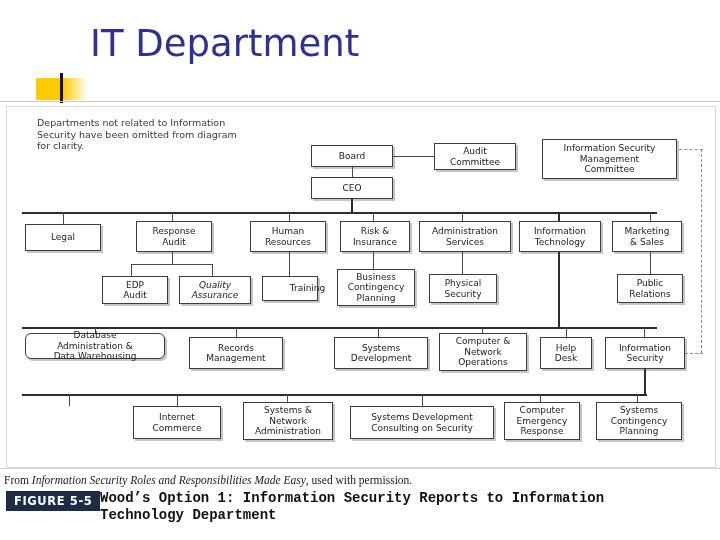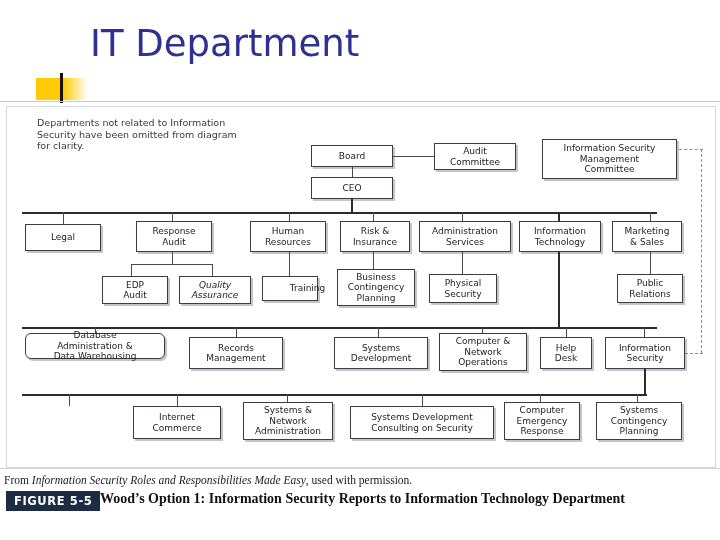--- a/index.html
+++ b/index.html
@@ -98,21 +98,21 @@
     position:absolute;left:6px;top:491px;
     background:#1d2b44;color:#ffffff;
     font-family:"DejaVu Sans", sans-serif;
     font-weight:bold;font-size:11.5px;
     letter-spacing:0.6px;
     padding:3px 8px 3px 8px;
   }
   #figure-caption{
     position:absolute;left:100px;top:490px;
     width:560px;
-    font-family:Liberation Serif, serif;
+    font-family:Liberation Mono, monospace;
     font-weight:bold;font-size:14px;line-height:17px;
     color:#111111;
   }
   #caption-rule{
     position:absolute;left:0;top:468px;width:720px;height:1px;
     background:#d2d2d2;
   }
 </style>
 </head>
 <body>

